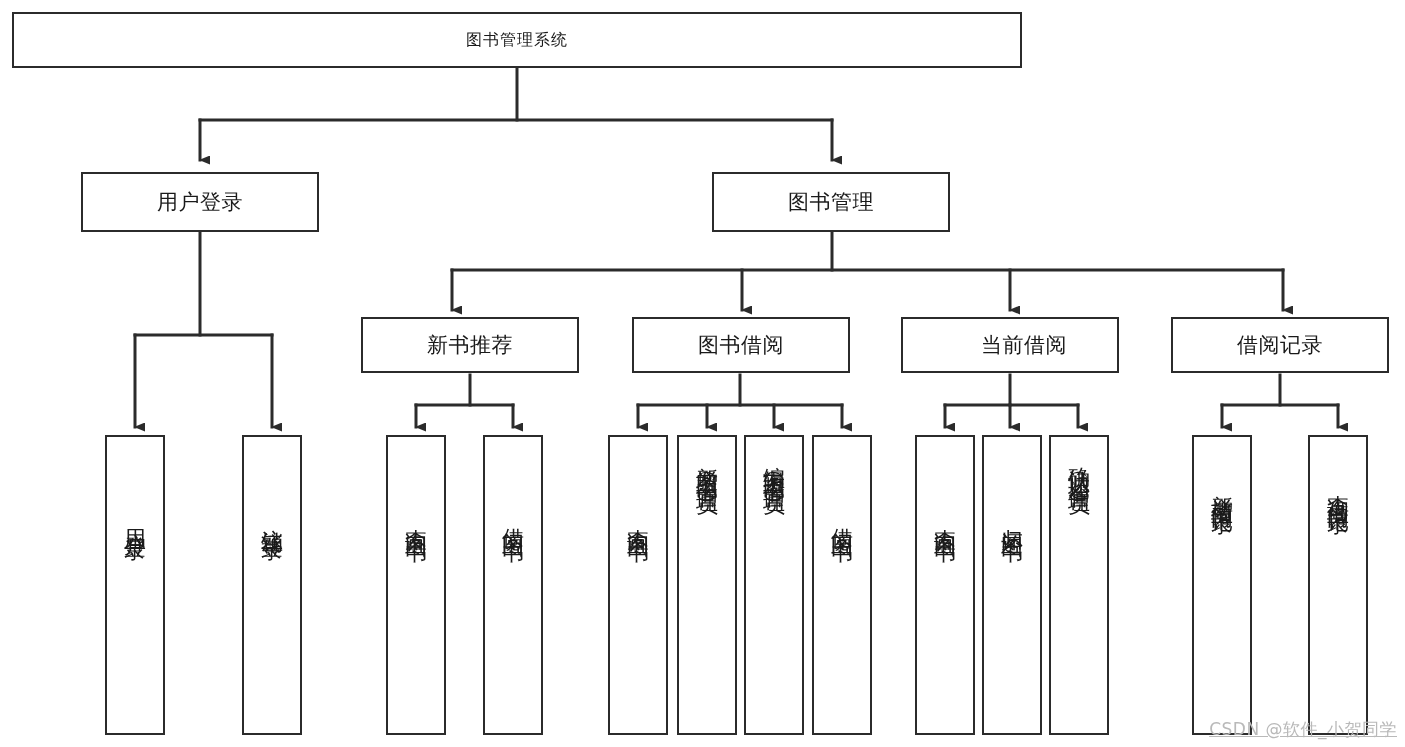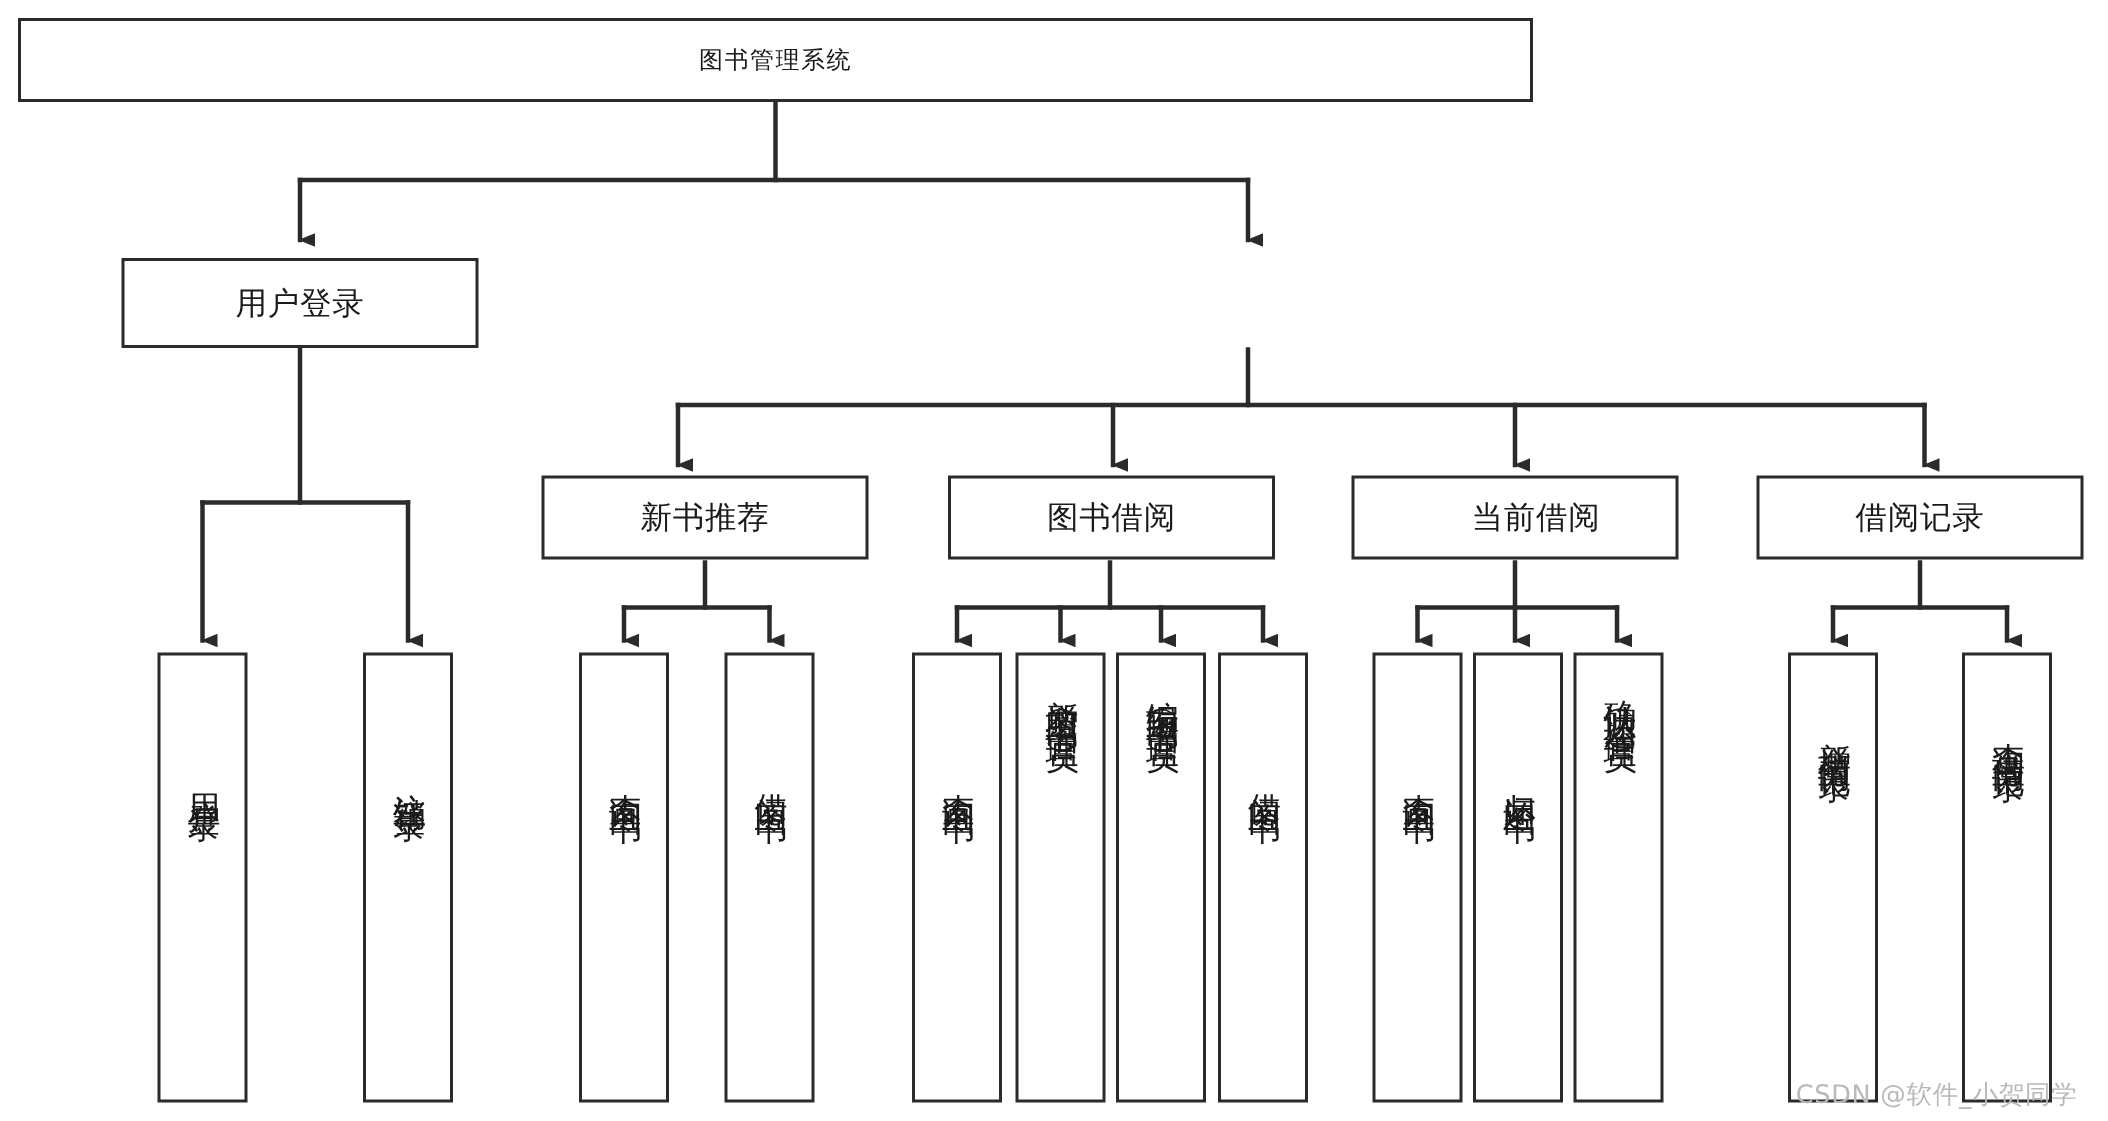--- a/index.html
+++ b/index.html
@@ -56,27 +56,28 @@
   }
   .node-box.vertical .node-label {
     writing-mode: vertical-rl;
     text-orientation: upright;
     font-size: 22px;
     letter-spacing: 4px;
     line-height: 1;
   }
   #watermark {
     position: absolute;
-    right: 20px;
+    right: 8px;
     bottom: 6px;
     font-size: 17px;
     color: #b9b9b9;
     letter-spacing: 0.5px;
     white-space: nowrap;
     user-select: none;
+    text-decoration: underline;
   }
 </style>
 </head>
 <body>
 
 <div id="diagram-root">
 
   <svg class="connector-layer" viewBox="0 0 1405 747" xmlns="http://www.w3.org/2000/svg">
     <defs>
       <marker id="arrowhead" markerWidth="9" markerHeight="11" refX="4.5" refY="10" orient="auto" markerUnits="userSpaceOnUse">
@@ -128,20 +129,23 @@
   </svg>
 
   <div class="node-box root" style="left:12px; top:12px; width:1010px; height:56px;">
     <span class="node-label">图书管理系统</span>
   </div>
 
   <div class="node-box horizontal" style="left:81px; top:172px; width:238px; height:60px;">
     <span class="node-label">用户登录</span>
   </div>
 
+  <div class="node-box horizontal" style="left:712px; top:172px; width:238px; height:60px;">
+    <span class="node-label">图书管理</span>
+  </div>
 
   <div class="node-box horizontal" style="left:361px; top:317px; width:218px; height:56px;">
     <span class="node-label">新书推荐</span>
   </div>
 
   <div class="node-box horizontal" style="left:632px; top:317px; width:218px; height:56px;">
     <span class="node-label">图书借阅</span>
   </div>
 
   <div class="node-box horizontal" style="left:901px; top:317px; width:218px; height:56px;padding-left:28px;">

